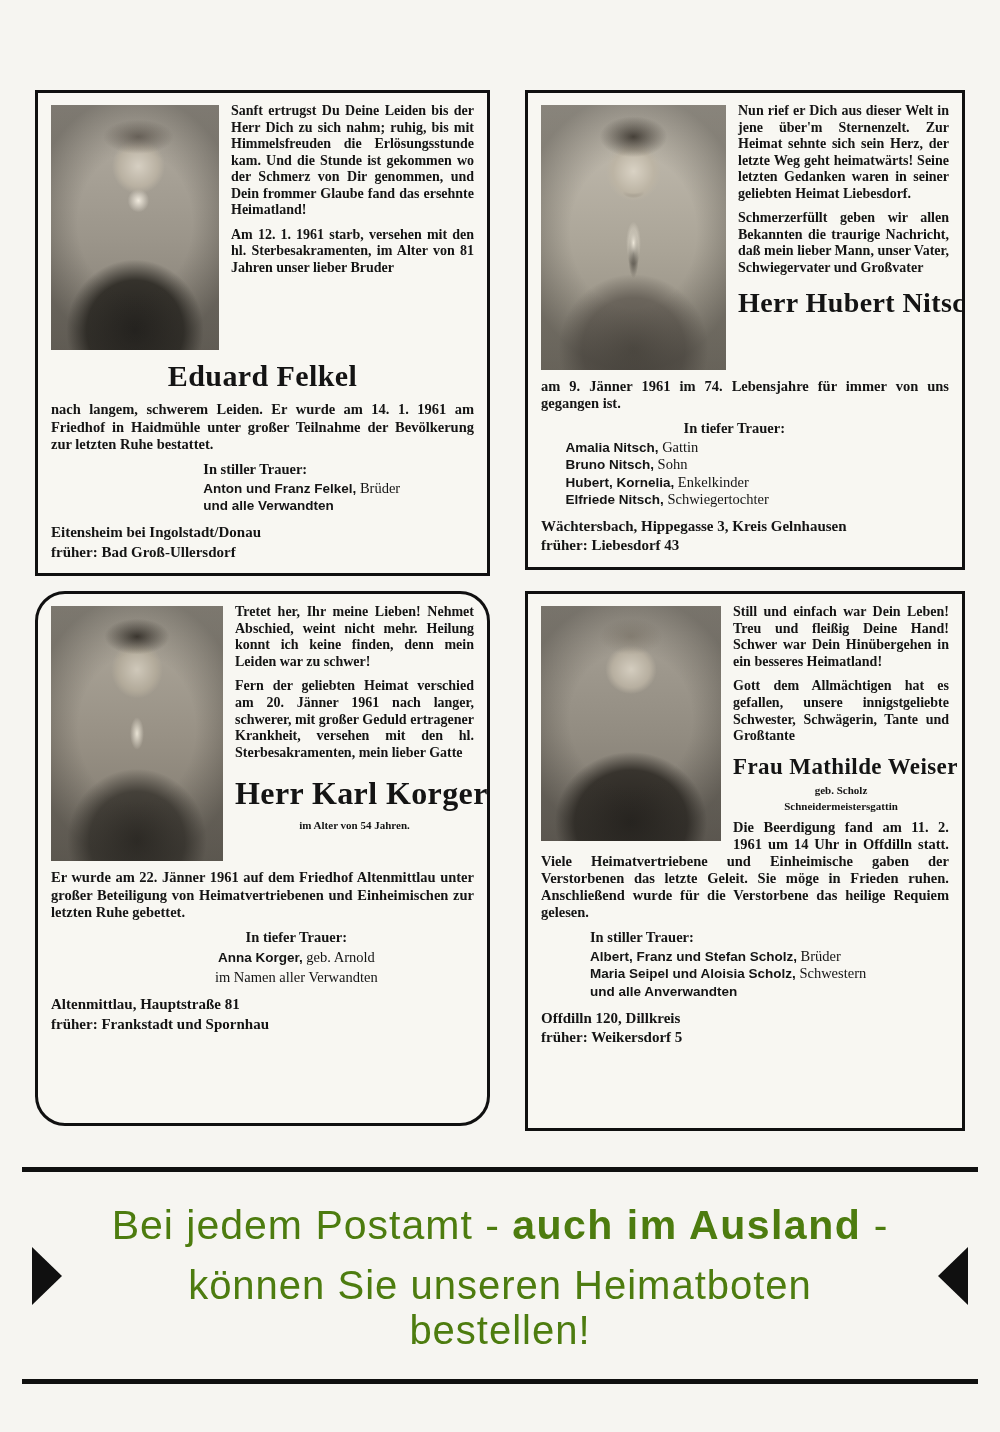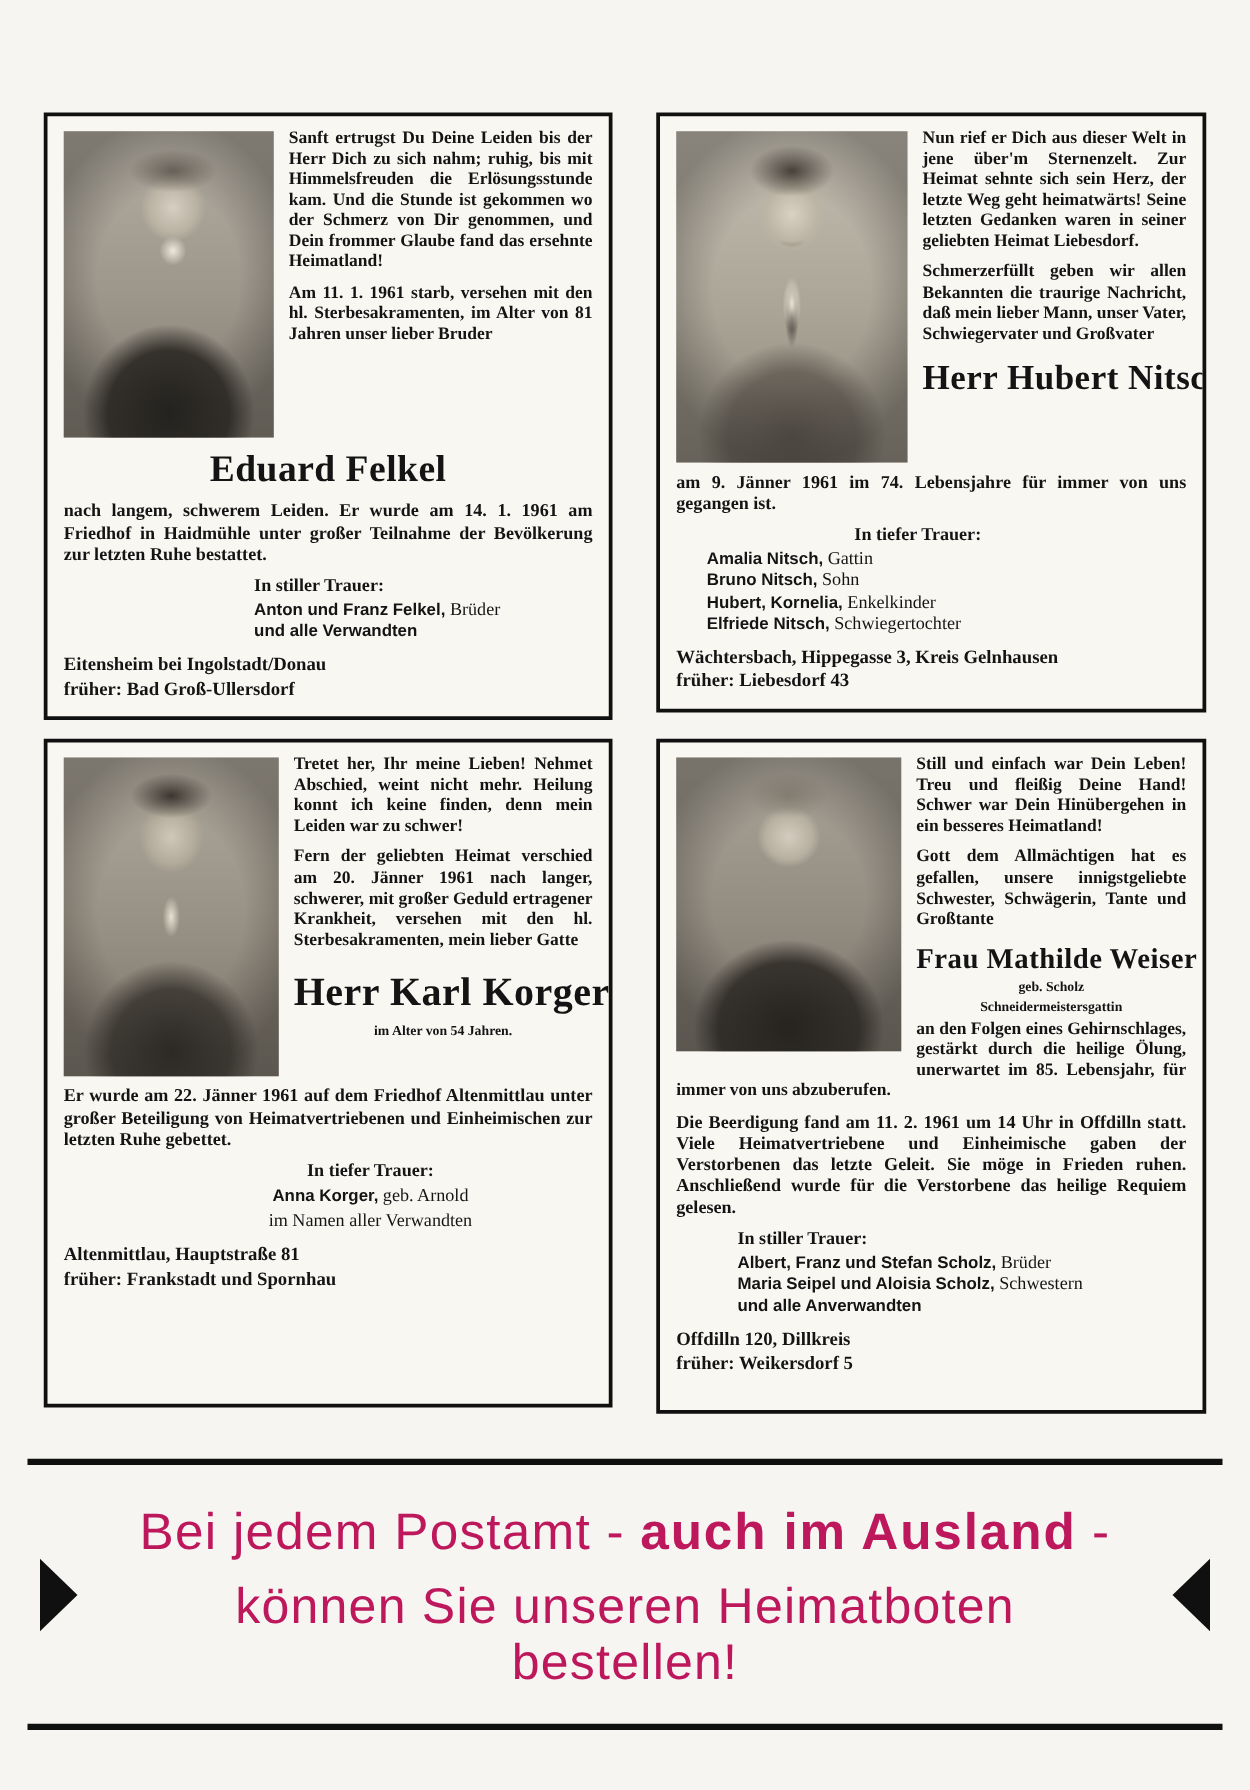--- a/index.html
+++ b/index.html
@@ -23,21 +23,21 @@
   .notice{
     border:3px solid #101010;
     background:#f8f7f2;
     padding:10px 13px;
     box-sizing:border-box;
     overflow:hidden;
     line-height:1.18;
   }
   .notice--felkel{min-height:465px;}
   .notice--nitsch{min-height:465px;}
-  .notice--korger{min-height:535px;}
+  .notice--korger{min-height:535px;border-radius:30px;}
   .notice--weiser{min-height:540px;}
 
   
   .photo{float:left;margin:2px 12px 8px 0;position:relative;}
   .photo::after{content:"";position:absolute;inset:0;
     background:radial-gradient(ellipse 62% 52% at 50% 48%, rgba(0,0,0,0) 55%, rgba(40,38,34,0.38) 100%);}
   .photo--felkel{width:168px;height:245px;
     background:
       radial-gradient(ellipse 30% 10% at 52% 13%, #6e675e 0%, rgba(110,103,94,0) 70%),
       radial-gradient(ellipse 21% 15% at 52% 25%, #d6cfc2 0%, #b9b1a2 55%, rgba(185,177,162,0) 75%),
@@ -100,21 +100,21 @@
 
   
   .banner{
     position:relative;
     margin:36px 22px 0;
     border-top:5px solid #101010;
     border-bottom:5px solid #101010;
     padding:30px 80px 26px;
     text-align:center;
     font-family:"Liberation Sans", sans-serif;
-    color:#be185d;
+    color:#4d7c0f;
   }
   .banner-line1{font-size:41px;margin:0 0 14px;letter-spacing:1px;}
   .banner-line1 strong{font-weight:700;letter-spacing:1.5px;}
   .banner-line2{font-size:40px;margin:0;letter-spacing:1px;}
   .arrow{position:absolute;top:50%;transform:translateY(-50%);width:0;height:0;}
   .arrow--left{left:10px;border-top:29px solid transparent;border-bottom:29px solid transparent;border-left:30px solid #101010;}
   .arrow--right{right:10px;border-top:29px solid transparent;border-bottom:29px solid transparent;border-right:30px solid #101010;}
 
   .page-footer{margin:44px 0 0 24px;}
   .page-number{font-size:21px;color:#141414;}
@@ -122,21 +122,21 @@
 </head>
 <body>
 
 <div class="page">
 
   <div class="notices">
 
     <article class="notice notice--felkel">
       <div class="photo photo--felkel"></div>
       <p class="verse">Sanft ertrugst Du Deine Leiden bis der Herr Dich zu sich nahm; ruhig, bis mit Himmelsfreuden die Erlösungsstunde kam. Und die Stunde ist gekommen wo der Schmerz von Dir genommen, und Dein frommer Glaube fand das ersehnte Heimatland!</p>
-      <p class="announce verse">Am 11. 1. 1961 starb, versehen mit den hl. Sterbesakramenten, im Alter von 81 Jahren unser lieber Bruder</p>
+      <p class="announce verse">Am 12. 1. 1961 starb, versehen mit den hl. Sterbesakramenten, im Alter von 81 Jahren unser lieber Bruder</p>
       <h2 class="deceased-name name--full">Eduard Felkel</h2>
       <p class="body clear">nach langem, schwerem Leiden. Er wurde am 14. 1. 1961 am Friedhof in Haidmühle unter großer Teilnahme der Bevölkerung zur letzten Ruhe bestattet.</p>
       <div class="mourning">
         <p class="intro">In stiller Trauer:</p>
         <p class="mourner"><span class="m-name">Anton und Franz Felkel,</span> <span class="m-rel">Brüder</span></p>
         <p class="mourner"><span class="m-name">und alle Verwandten</span></p>
       </div>
       <p class="addr">Eitensheim bei Ingolstadt/Donau</p>
       <p class="addr">früher: Bad Groß-Ullersdorf</p>
     </article>
@@ -174,21 +174,20 @@
       <p class="addr">früher: Frankstadt und Spornhau</p>
     </article>
 
     <article class="notice notice--weiser">
       <div class="photo photo--weiser"></div>
       <p class="verse">Still und einfach war Dein Leben! Treu und fleißig Deine Hand! Schwer war Dein Hinübergehen in ein besseres Heimatland!</p>
       <p class="announce verse">Gott dem Allmächtigen hat es gefallen, unsere innigstgeliebte Schwester, Schwägerin, Tante und Großtante</p>
       <h2 class="deceased-name name--col">Frau Mathilde Weiser</h2>
       <p class="sub-line">geb. Scholz</p>
       <p class="sub-line">Schneidermeistersgattin</p>
-      <p class="verse">an den Folgen eines Gehirnschlages, gestärkt durch die heilige Ölung, unerwartet im 85. Lebensjahr, für immer von uns abzuberufen.</p>
       <p class="body">Die Beerdigung fand am 11. 2. 1961 um 14 Uhr in Offdilln statt. Viele Heimatvertriebene und Einheimische gaben der Verstorbenen das letzte Geleit. Sie möge in Frieden ruhen. Anschließend wurde für die Verstorbene das heilige Requiem gelesen.</p>
       <div class="mourning">
         <p class="intro">In stiller Trauer:</p>
         <p class="mourner"><span class="m-name">Albert, Franz und Stefan Scholz,</span> <span class="m-rel">Brüder</span></p>
         <p class="mourner"><span class="m-name">Maria Seipel und Aloisia Scholz,</span> <span class="m-rel">Schwestern</span></p>
         <p class="mourner"><span class="m-name">und alle Anverwandten</span></p>
       </div>
       <p class="addr">Offdilln 120, Dillkreis</p>
       <p class="addr">früher: Weikersdorf 5</p>
     </article>

